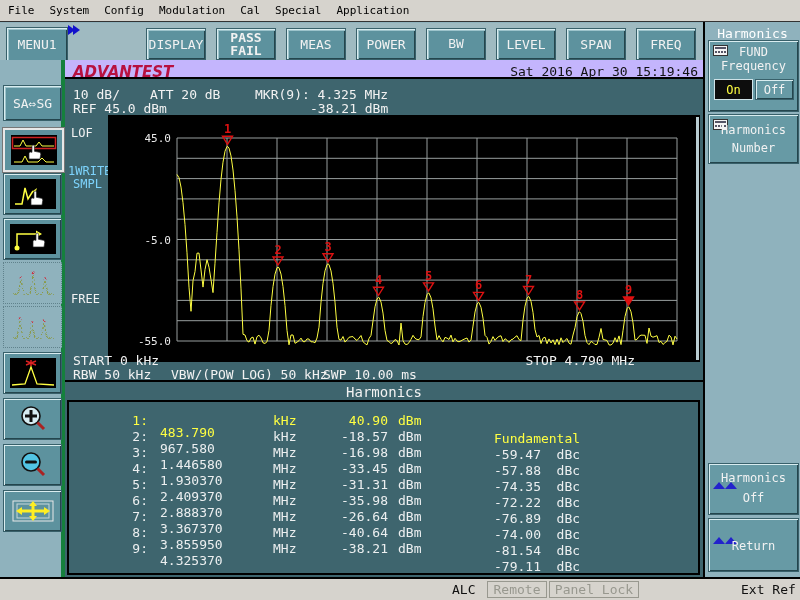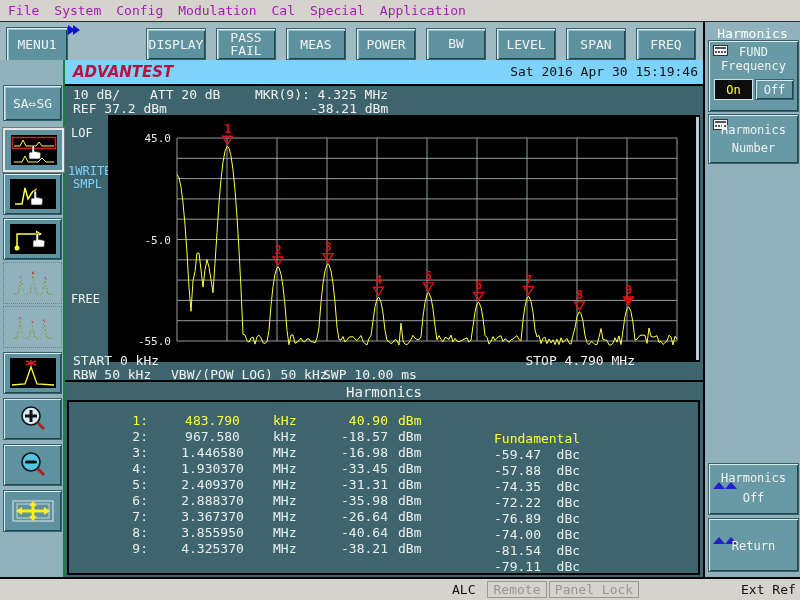--- a/index.html
+++ b/index.html
@@ -3,21 +3,21 @@
 <meta charset="utf-8">
 <style>
   html,body{margin:0;padding:0;background:#555;}
   #screen{position:relative;width:800px;height:600px;background:#8fb2bd;overflow:hidden;
           font-family:"DejaVu Sans Mono",monospace;-webkit-font-smoothing:none;}
   .abs{position:absolute;}
 
   
   #menubar{left:0;top:0;width:800px;height:22px;background:#d6d3cd;border-bottom:1px solid #333;
            display:flex;align-items:center;padding-left:8px;box-sizing:border-box;}
-  .menu-item{font-size:13px;color:#a21caf;margin-right:15px;white-space:nowrap;cursor:default;}
+  .menu-item{font-size:11px;color:#000000;margin-right:15px;white-space:nowrap;cursor:default;}
 
   
   #toolbar{left:0;top:23px;width:703px;height:37px;background:#9fbac1;border-bottom:2px solid #000;}
   .hardbtn{position:absolute;background:#5d929e;color:#f2f2f2;font-size:13px;line-height:13px;
            display:flex;align-items:center;justify-content:center;text-align:center;white-space:pre-line;
            border:1px solid #38606a;box-shadow:inset 1px 1px 0 #d9edf0,inset 2px 2px 0 #9cc3cb,inset -1px -1px 0 #24454d;}
   #menu1-btn{left:6px;top:4px;width:60px;height:33px;}
   .blue-arrows{position:absolute;right:-14px;top:-4px;width:16px;height:10px;}
   .tri-r{display:inline-block;width:0;height:0;border-top:5px solid transparent;border-bottom:5px solid transparent;
          border-left:7px solid #1111cc;margin-right:-2px;}
@@ -35,50 +35,50 @@
   .toggle{position:absolute;top:38px;width:37px;height:19px;font-size:12px;display:flex;align-items:center;justify-content:center;}
   #on-toggle{left:5px;background:#0d0d0d;color:#ffff42;border:1px solid #cfe3e8;}
   #off-toggle{left:46px;background:#679aa5;color:#f2f2f2;border:1px solid #38606a;
               box-shadow:inset 1px 1px 0 #d9edf0,inset -1px -1px 0 #24454d;}
   .keypad{position:absolute;left:4px;top:4px;}
   .up-arrows{position:absolute;left:4px;top:4px;width:12px;}
   .up-tri{width:0;height:0;border-left:6px solid transparent;border-right:6px solid transparent;
           border-bottom:7px solid #2222cc;margin-bottom:1px;}
 
   
-  #left-panel{left:0;top:60px;width:65px;height:517px;background:#8fb2bd;border-right:2px solid #15803d;box-sizing:border-box;}
+  #left-panel{left:0;top:60px;width:65px;height:517px;background:#8fb2bd;border-right:4px solid #15803d;box-sizing:border-box;}
   #sasg-btn{left:3px;top:25px;width:57px;height:34px;font-size:13px;}
   .iconbtn{position:absolute;left:3px;width:57px;height:40px;background:#5d929e;border:1px solid #38606a;
            box-shadow:inset 1px 1px 0 #d9edf0,inset -1px -1px 0 #24454d;
            display:flex;align-items:center;justify-content:center;}
   .iconbtn.selected{border:2px solid #e8e8e8;box-shadow:0 0 0 1px #777;}
   .iconbtn.disabled{background:#8fb2bd;border:1px dotted #60828c;box-shadow:none;}
   .dither{position:absolute;inset:0;background-image:
       repeating-linear-gradient(45deg,#8fb2bd 0 1px,transparent 1px 3px),
       repeating-linear-gradient(-45deg,#8fb2bd 0 1px,transparent 1px 3px);}
 
   
   #main{left:65px;top:60px;width:638px;height:517px;background:#3e656e;}
-  #main-header{left:0;top:0;width:638px;height:26px;background:#7dd3fc;border-bottom:2px solid #000;box-sizing:border-box;}
+  #main-header{left:0;top:0;width:638px;height:19px;background:#c4b5fd;border-bottom:2px solid #000;box-sizing:border-box;}
   #brand{left:8px;top:3px;font-size:15px;font-weight:bold;font-style:italic;color:#b81040;letter-spacing:0px;
          font-family:"DejaVu Sans",sans-serif;}
   #datetime{right:5px;top:4px;font-size:13px;color:#111;}
   .wtxt{color:#f2f2f2;font-size:13px;white-space:pre;}
   .ytxt{color:#7dd3fc;font-size:12px;white-space:pre;}
   #settings-line1 span,#settings-line2 span{position:absolute;}
   #spectrum-svg{position:absolute;left:43px;top:55px;}
   .sidelabel{position:absolute;font-size:12px;}
   #plot-edge{left:631px;top:57px;width:3px;height:243px;background:#b9cdd2;}
   #sep-line{left:0px;top:320px;width:638px;height:2px;background:#000;}
   #harm-title{left:0;top:324px;width:638px;text-align:center;color:#f2f2f2;font-size:14px;}
   #table-frame{left:2px;top:340px;width:629px;height:171px;border:2px solid #000;}
   .trow{position:absolute;left:0;width:638px;height:16px;font-size:13px;color:#eceff0;}
   .trow span{position:absolute;white-space:pre;}
   .trow .c-n{left:40px;width:43px;text-align:right;}
-  .trow .c-f{left:95px;width:105px;text-align:center;}
+  .trow .c-f{left:95px;width:105px;text-align:left;margin-top:12px;}
   .trow .c-fu{left:208px;}
   .trow .c-l{left:238px;width:85px;text-align:right;}
   .trow .c-lu{left:333px;}
   .trow .c-d{left:429px;margin-top:18px;}
   .trow.hl{color:#ffff42;}
 
   
   #statusbar{left:0;top:577px;width:800px;height:23px;background:#d6d3cd;border-top:2px solid #000;box-sizing:border-box;}
   #statusbar span{position:absolute;font-size:13px;top:3px;}
   #st-alc{left:452px;color:#111;}
@@ -102,21 +102,21 @@
       <span class="menu-item">Application</span>
     </div>
 
   <div id="toolbar" class="abs">
     <div id="menu1-btn" class="hardbtn">
       <span>MENU1</span>
       <span class="blue-arrows"><span class="tri-r"></span><span class="tri-r"></span></span>
     </div>
     <div id="toolbar-buttons">
         <div class="hardbtn" style="left: 146px; top: 5px; width: 58px; height: 30px;">DISPLAY</div>
-        <div class="hardbtn" style="left: 216px; top: 5px; width: 58px; height: 30px;">PASS
+        <div class="hardbtn" style="left: 216px; top: 5px; width: 58px; height: 30px; font-weight: bold;">PASS
 FAIL</div>
         <div class="hardbtn" style="left: 286px; top: 5px; width: 58px; height: 30px;">MEAS</div>
         <div class="hardbtn" style="left: 356px; top: 5px; width: 58px; height: 30px;">POWER</div>
         <div class="hardbtn" style="left: 426px; top: 5px; width: 58px; height: 30px; font-family: Liberation Mono, monospace;">BW</div>
         <div class="hardbtn" style="left: 496px; top: 5px; width: 58px; height: 30px;">LEVEL</div>
         <div class="hardbtn" style="left: 566px; top: 5px; width: 58px; height: 30px;">SPAN</div>
         <div class="hardbtn" style="left: 636px; top: 5px; width: 58px; height: 30px;">FREQ</div>
       </div>
   </div>
 
@@ -274,21 +274,21 @@
       <span id="brand" class="abs">ADVANTEST</span>
       <span id="datetime" class="abs">Sat 2016 Apr 30 15:19:46</span>
     </div>
 
     <div id="settings-line1">
       <span class="wtxt" style="left:8px;top:27px">10 dB/</span>
       <span class="wtxt" style="left:85px;top:27px">ATT 20 dB</span>
       <span class="wtxt" style="left:190px;top:27px">MKR(9): 4.325 MHz</span>
     </div>
     <div id="settings-line2">
-      <span class="wtxt" style="left:8px;top:41px">REF 37.2 dBm</span>
+      <span class="wtxt" style="left:8px;top:41px">REF 45.0 dBm</span>
       <span class="wtxt" style="left:245px;top:41px">-38.21 dBm</span>
     </div>
 
     <span class="sidelabel wtxt" style="left:6px;top:66px">LOF</span>
     <span class="sidelabel ytxt" style="left:3px;top:104px">1WRITE</span>
     <span class="sidelabel ytxt" style="left:8px;top:117px">SMPL</span>
     <span class="sidelabel wtxt" style="left:6px;top:232px">FREE</span>
 
     <svg id="spectrum-svg" width="592" height="247">
         <rect x="0" y="0" width="592" height="247" fill="#000"></rect>

